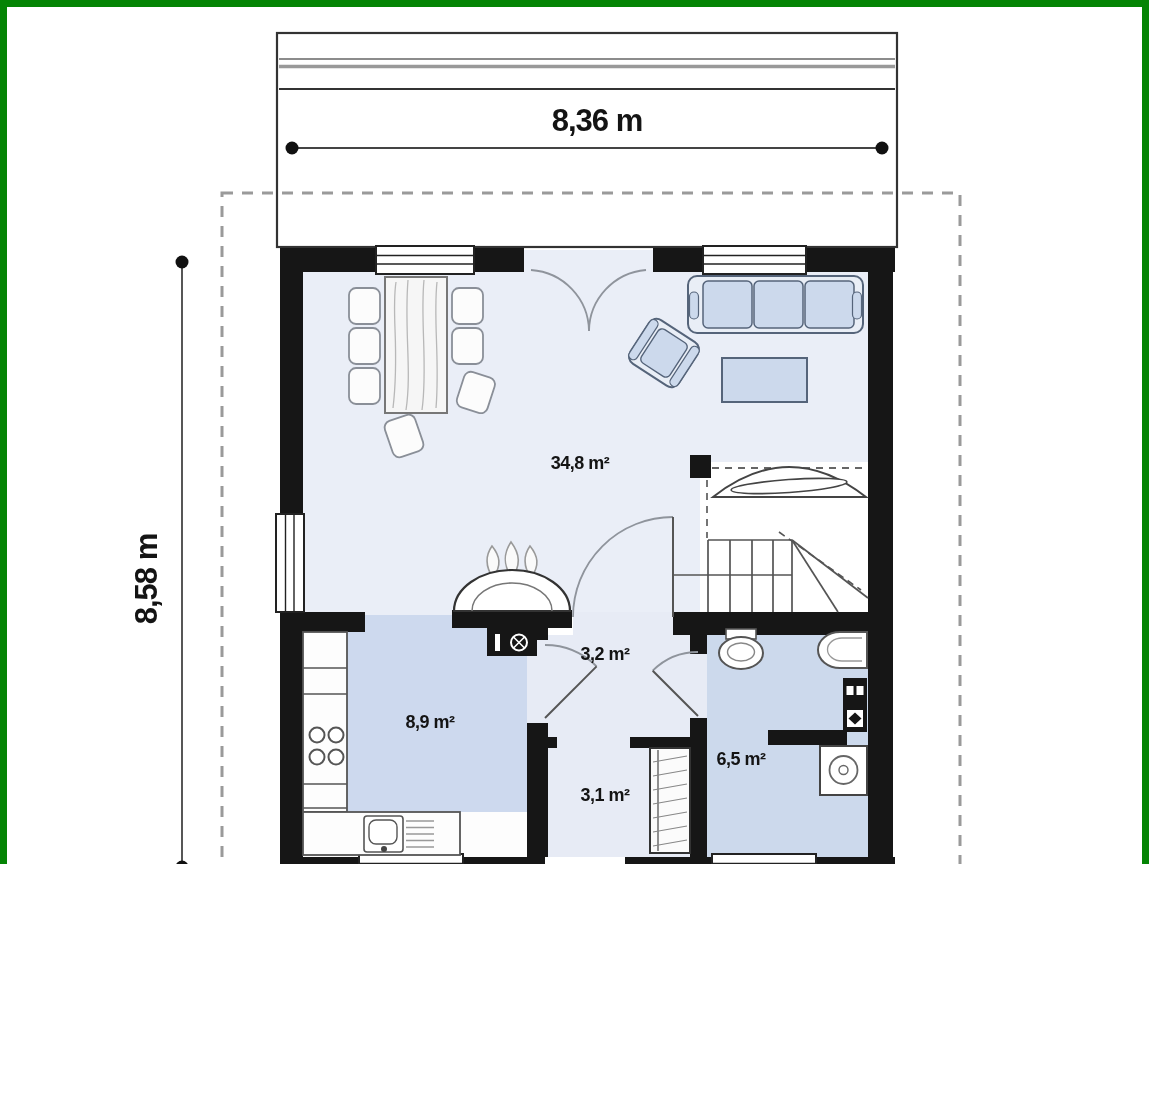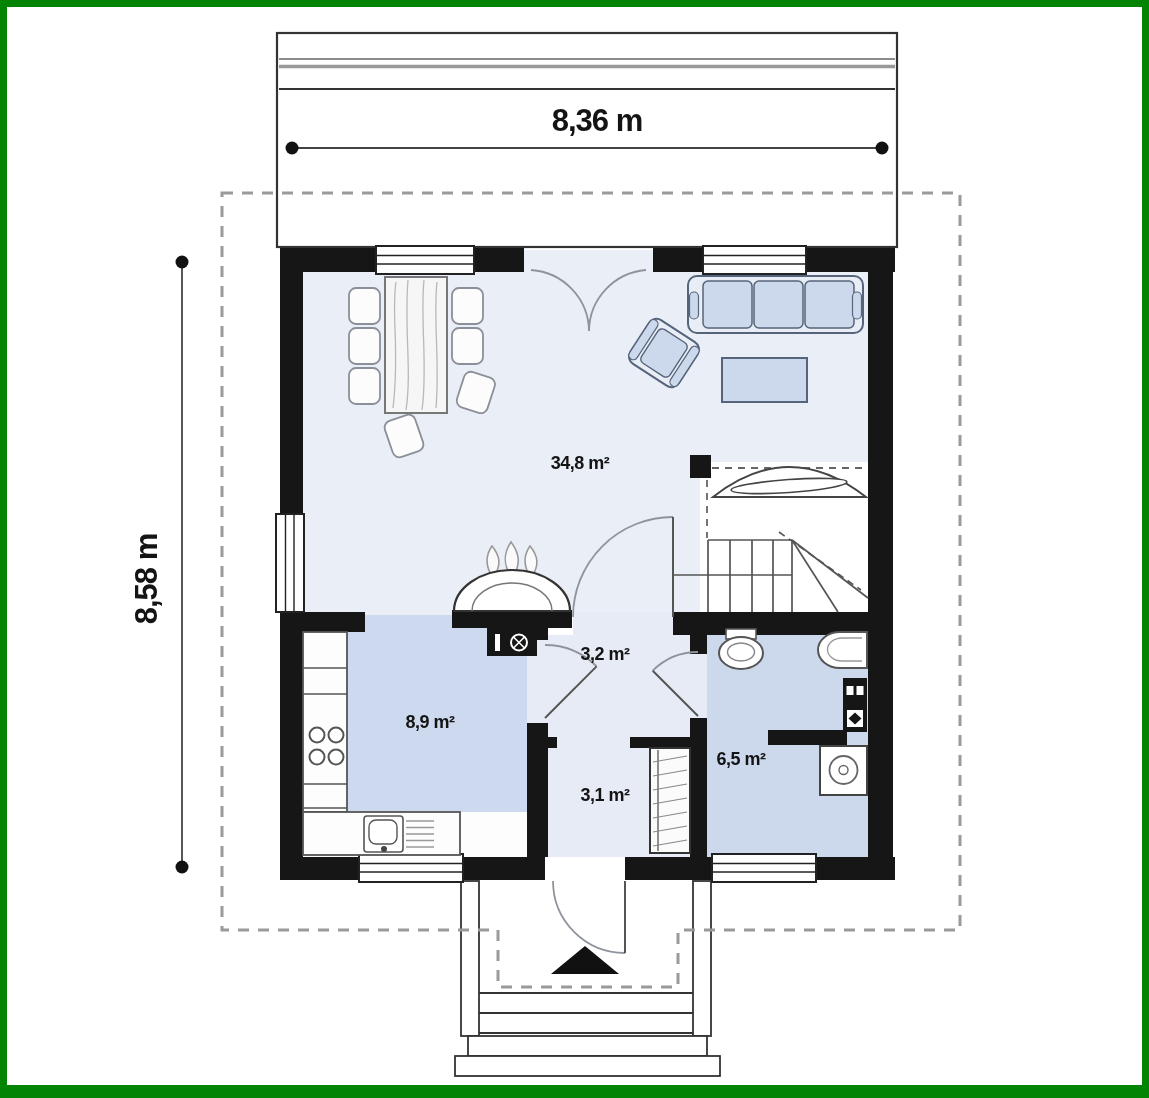--- a/index.html
+++ b/index.html
@@ -1,16 +1,16 @@
 <!DOCTYPE html>
 <html><head>
 <meta charset="utf-8">
 <style>
   html,body{margin:0;padding:0;background:#fff;}
-  .stage{position:relative;width:1149px;height:1098px;overflow:hidden;}
+  .stage{position:relative;width:1149px;height:864px;overflow:hidden;}
   svg{display:block;}
   .lbl{font-family:"Liberation Sans", sans-serif;font-weight:bold;fill:#141414;}
   .room-lbl{font-size:18px;letter-spacing:-0.5px;}
   .dim-lbl{font-size:31px;letter-spacing:-1px;}
   .thin{stroke:#555;stroke-width:1.7;fill:none;}
   .wallfill{fill:#161616;}
   .fixture{fill:#ffffff;stroke:#555;stroke-width:2;}
   .arc{stroke:#8f949c;stroke-width:1.8;fill:none;}
   .leaf{stroke:#555;stroke-width:2;fill:none;}
 </style>

